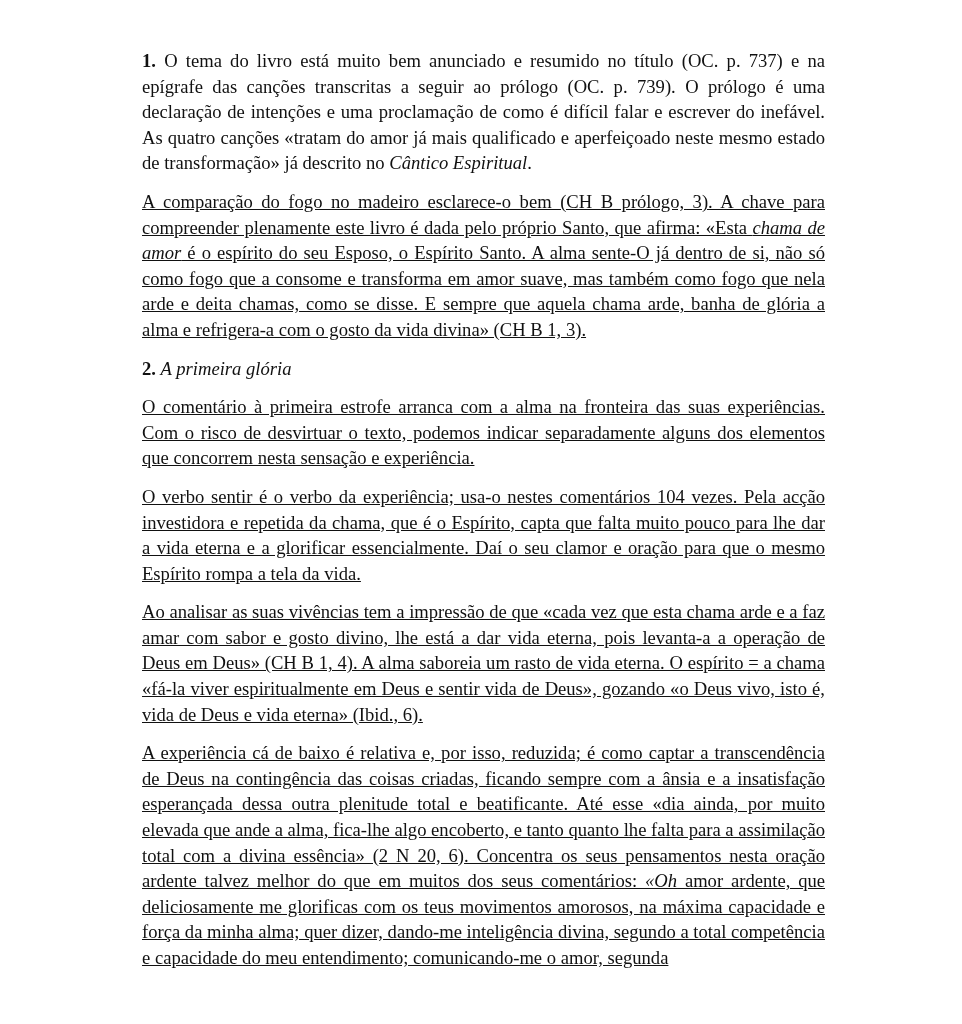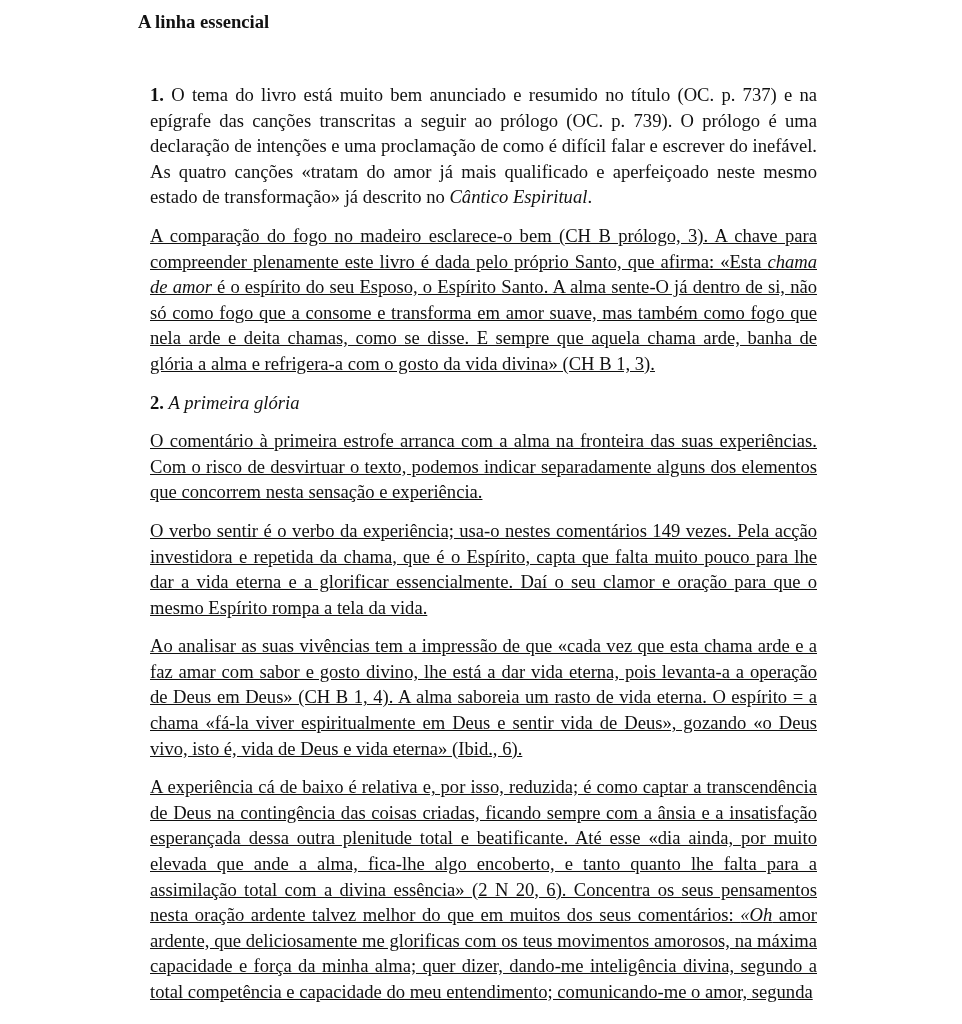--- a/index.html
+++ b/index.html
@@ -6,37 +6,36 @@
   body {
     width: 962px; height: 1024px; overflow: hidden; position: relative;
     font-family: "Liberation Serif", "DejaVu Serif", serif;
     color: #111;
   }
   .page {
     position: absolute; left: 138px; top: 0; width: 691px;
     font-size: 18.6px; line-height: 25.6px;
   }
   .title { font-weight: bold; margin: 9px 0 0 0; line-height: 25px; }
-  p { margin: 12px; text-align: justify; }
+  p { margin: 4px; text-align: justify; }
   .p1 { margin-top: 48px; }
   .gap { margin-top: 13px; text-decoration: underline; }
   .h2 { margin-top: 13px; }
   b { font-weight: bold; }
   i { font-style: italic; }
 </style>
 </head>
 <body>
 
 <div class="page">
-  <div class="title">A linha essencial</div>
 
   <p class="p1"><b>1.</b><span> O tema do livro está muito bem anunciado e resumido no título (OC. p. 737) e na epígrafe das canções transcritas a seguir ao prólogo (OC. p. 739). O prólogo é uma declaração de intenções e uma proclamação de como é difícil falar e escrever do inefável. As quatro canções «tratam do amor já mais qualificado e aperfeiçoado neste mesmo estado de transformação» já descrito no </span><i>Cântico Espiritual</i><span>.</span></p>
 
   <p class="gap"><span>A comparação do fogo no madeiro esclarece-o bem (CH B prólogo, 3). A chave para compreender plenamente este livro é dada pelo próprio Santo, que afirma: «Esta </span><i>chama de amor</i><span> é o espírito do seu Esposo, o Espírito Santo. A alma sente-O já dentro de si, não só como fogo que a consome e transforma em amor suave, mas também como fogo que nela arde e deita chamas, como se disse. E sempre que aquela chama arde, banha de glória a alma e refrigera-a com o gosto da vida divina» (CH B 1, 3).</span></p>
 
   <p class="h2"><b>2.</b> <i>A primeira glória</i></p>
 
   <p class="gap">O comentário à primeira estrofe arranca com a alma na fronteira das suas experiências. Com o risco de desvirtuar o texto, podemos indicar separadamente alguns dos elementos que concorrem nesta sensação e experiência.</p>
-  <p class="gap">O verbo sentir é o verbo da experiência; usa-o nestes comentários 149 vezes. Pela acção investidora e repetida da chama, que é o Espírito, capta que falta muito pouco para lhe dar a vida eterna e a glorificar essencialmente. Daí o seu clamor e oração para que o mesmo Espírito rompa a tela da vida.</p>
+  <p class="gap">O verbo sentir é o verbo da experiência; usa-o nestes comentários 104 vezes. Pela acção investidora e repetida da chama, que é o Espírito, capta que falta muito pouco para lhe dar a vida eterna e a glorificar essencialmente. Daí o seu clamor e oração para que o mesmo Espírito rompa a tela da vida.</p>
   <p class="gap">Ao analisar as suas vivências tem a impressão de que «cada vez que esta chama arde e a faz amar com sabor e gosto divino, lhe está a dar vida eterna, pois levanta-a a operação de Deus em Deus» (CH B 1, 4). A alma saboreia um rasto de vida eterna. O espírito = a chama «fá-la viver espiritualmente em Deus e sentir vida de Deus», gozando «o Deus vivo, isto é, vida de Deus e vida eterna» (Ibid., 6).</p>
 
   <p class="gap"><span>A experiência cá de baixo é relativa e, por isso, reduzida; é como captar a transcendência de Deus na contingência das coisas criadas, ficando sempre com a ânsia e a insatisfação esperançada dessa outra plenitude total e beatificante. Até esse «dia ainda, por muito elevada que ande a alma, fica-lhe algo encoberto, e tanto quanto lhe falta para a assimilação total com a divina essência» (2 N 20, 6). Concentra os seus pensamentos nesta oração ardente talvez melhor do que em muitos dos seus comentários: </span><i>«Oh</i><span> amor ardente, que deliciosamente me glorificas com os teus movimentos amorosos, na máxima capacidade e força da minha alma; quer dizer, dando-me inteligência divina, segundo a total competência e capacidade do meu entendimento; comunicando-me o amor, segunda</span></p>
 </div>
 
 </body></html>

